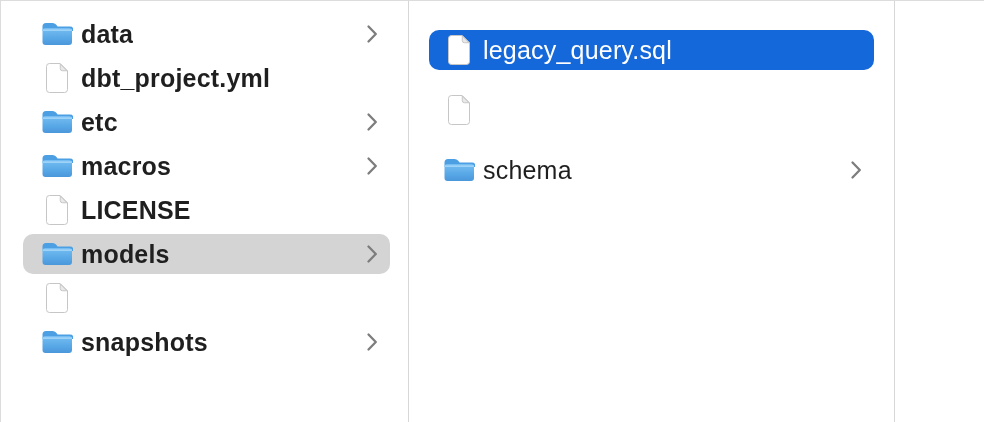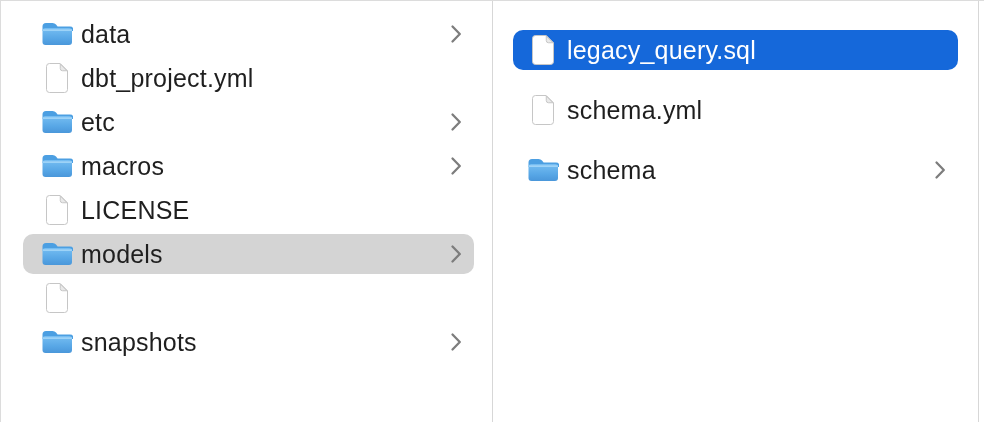--- a/index.html
+++ b/index.html
@@ -17,21 +17,21 @@
     display: flex;
   }
   .column {
     height: 100%;
     border-right: 1px solid var(--divider, #d7d7d7);
     padding-top: 11px;
     display: flex;
     flex-direction: column;
     overflow: hidden;
   }
-  .col-left  { width: 492px; }
+  .col-left  { width: 408px; font-weight: bold; }
   .col-right { width: 486px; }
   .col-spacer { width: 5px; height: 100%; }
 
   .row {
     height: 40px;
     border-radius: 10px;
     display: flex;
     align-items: center;
     flex: none;
   }
@@ -235,21 +235,20 @@
 
   </div>
       <div class="row">
 
     <span class="icon icon-file">
       <svg viewBox="0 0 52 64" width="26" height="32" aria-hidden="true">
         <path class="file-page" stroke-width="2" d="M5 9 q0-6 6-6 h21.5 l14.5 14.5 v37.5 q0 6-6 6 h-30 q-6 0-6-6 z"></path>
         <path class="file-fold" stroke-width="2" stroke-linejoin="round" d="M32.5 4 l13.5 13.5 h-9 q-4.5 0-4.5-4.5 z"></path>
       </svg>
     </span>
-    <span class="label">schema.yml</span>
 
   </div>
       <div class="row">
     <span class="icon icon-folder">
       <svg viewBox="0 0 64 52" width="32" height="26" aria-hidden="true">
         <defs>
           <linearGradient id="folderGrad" x1="0" y1="0" x2="0" y2="1">
             <stop offset="0" style="stop-color: var(--folder-body-top, #76bef2)"></stop>
             <stop offset="0.6" style="stop-color: var(--folder-body-mid, #58a7e6)"></stop>
             <stop offset="1" style="stop-color: var(--folder-body-bottom, #4a97da)"></stop>

